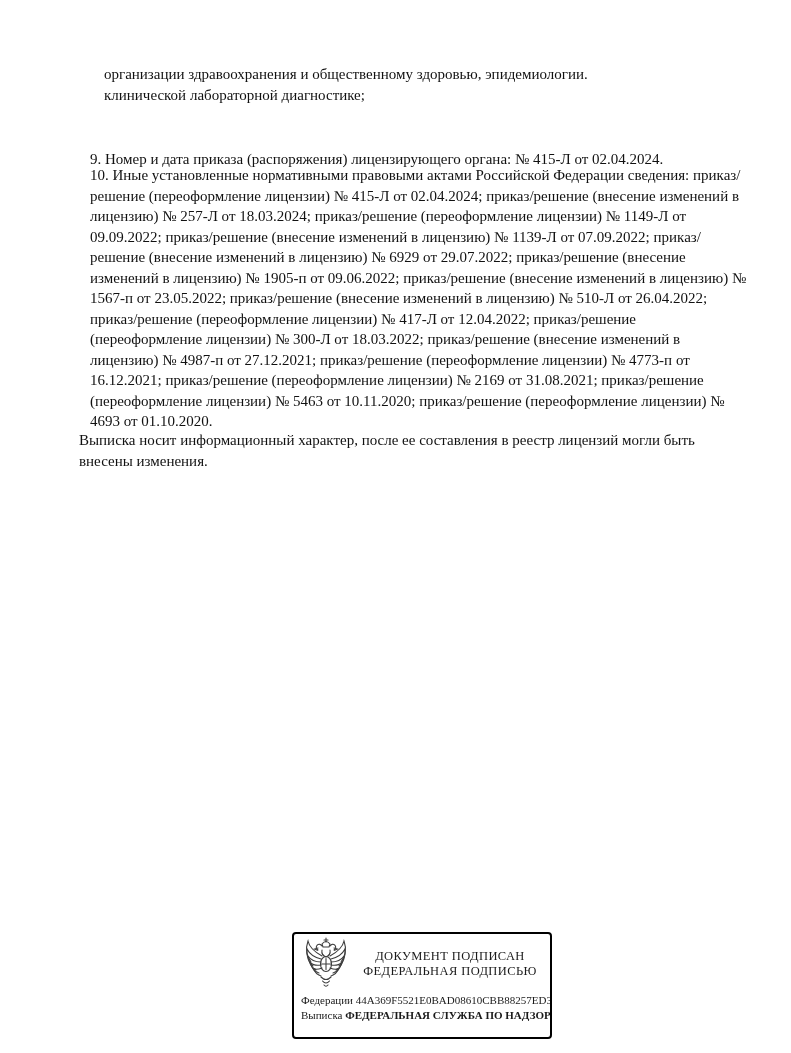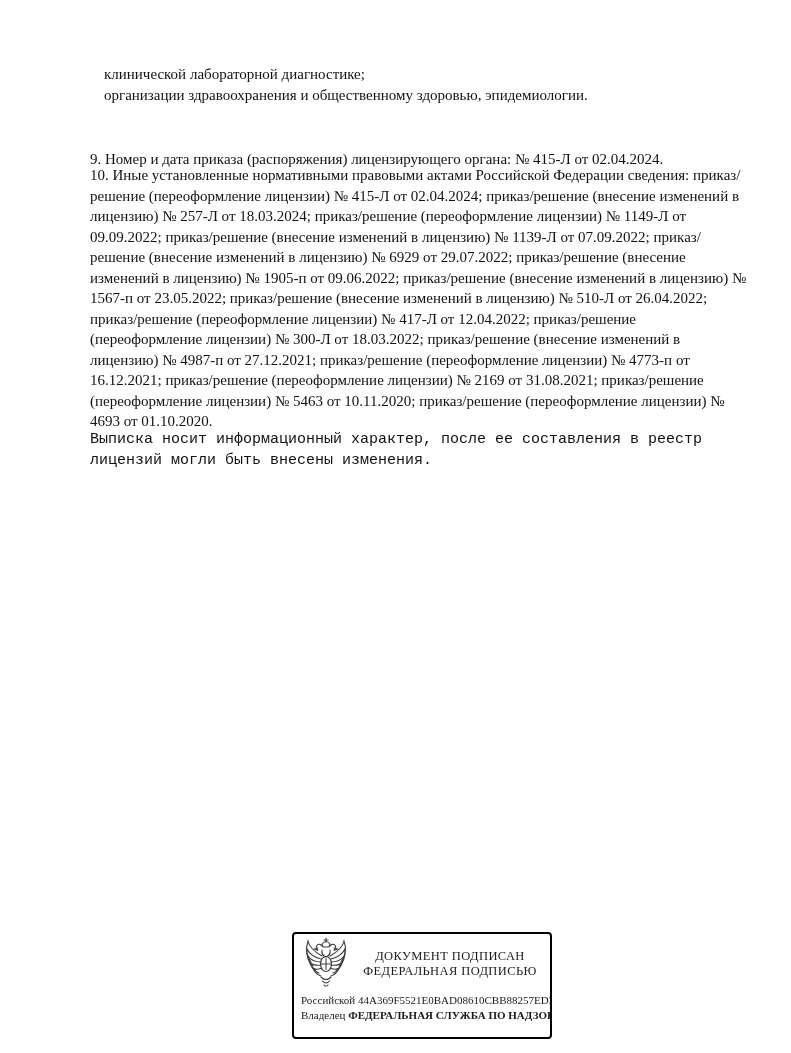--- a/index.html
+++ b/index.html
@@ -31,24 +31,23 @@
     margin-top: 30px;
   }
   .item-10 {
     position: absolute;
     left: 90px;
     top: 165px;
     width: 660px;
   }
   .note {
     position: absolute;
-    left: 90px;
+    left: 79px;
     top: 430px;
     width: 660px;
-    font-family: Liberation Mono, monospace;
   }
   
   .stamp {
     position: absolute;
     left: 292px;
     top: 932px;
     width: 260px;
     height: 107px;
     border: 2px solid #000000;
     border-radius: 4px;
@@ -86,22 +85,22 @@
     white-space: nowrap;
     overflow: hidden;
     color: #1a1a1a;
   }
   .stamp-line .owner-value { font-weight: bold; }
 </style>
 </head>
 <body>
 
 <div class="sub-items doc-text">
+  <div>организации здравоохранения и общественному здоровью, эпидемиологии.</div>
   <div>клинической лабораторной диагностике;</div>
-  <div>организации здравоохранения и общественному здоровью, эпидемиологии.</div>
 </div>
 
 <p class="item-9 doc-text">9. Номер и дата приказа (распоряжения) лицензирующего органа: № 415-Л от 02.04.2024.</p>
 
 <p class="item-10 doc-text">10. Иные установленные нормативными правовыми актами Российской Федерации сведения: приказ/решение (переоформление лицензии) № 415-Л от 02.04.2024; приказ/решение (внесение изменений в лицензию) № 257-Л от 18.03.2024; приказ/решение (переоформление лицензии) № 1149-Л от 09.09.2022; приказ/решение (внесение изменений в лицензию) № 1139-Л от 07.09.2022; приказ/решение (внесение изменений в лицензию) № 6929 от 29.07.2022; приказ/решение (внесение изменений в лицензию) № 1905-п от 09.06.2022; приказ/решение (внесение изменений в лицензию) № 1567-п от 23.05.2022; приказ/решение (внесение изменений в лицензию) № 510-Л от 26.04.2022; приказ/решение (переоформление лицензии) № 417-Л от 12.04.2022; приказ/решение (переоформление лицензии) № 300-Л от 18.03.2022; приказ/решение (внесение изменений в лицензию) № 4987-п от 27.12.2021; приказ/решение (переоформление лицензии) № 4773-п от 16.12.2021; приказ/решение (переоформление лицензии) № 2169 от 31.08.2021; приказ/решение (переоформление лицензии) № 5463 от 10.11.2020; приказ/решение (переоформление лицензии) № 4693 от 01.10.2020.</p>
 
 <p class="note doc-text">Выписка носит информационный характер, после ее составления в реестр лицензий могли быть внесены изменения.</p>
 
 <div class="stamp">
   <div class="stamp-top">
@@ -126,16 +125,16 @@
           <path d="M20 40 q5 5 10 0 M21.5 44 q3.5 4 7 0 M23 48 q2 2.5 4 0"></path>
         </g>
       </svg>
     </span>
     <span class="stamp-title">
       <div>ДОКУМЕНТ ПОДПИСАН</div>
       <div>ФЕДЕРАЛЬНАЯ ПОДПИСЬЮ</div>
     </span>
   </div>
   <div class="stamp-lines">
-    <div class="stamp-line"><span>Российской</span> <span>44A369F5521E0BAD08610CBB88257ED3</span></div>
-    <div class="stamp-line"><span>Владелец</span> <span class="owner-value">ФЕДЕРАЛЬНАЯ СЛУЖБА ПО НАДЗОРУ В С</span></div>
+    <div class="stamp-line"><span>Федерации</span> <span>44A369F5521E0BAD08610CBB88257ED3</span></div>
+    <div class="stamp-line"><span>Выписка</span> <span class="owner-value">ФЕДЕРАЛЬНАЯ СЛУЖБА ПО НАДЗОРУ В С</span></div>
   </div>
 </div>
 
 </body></html>

